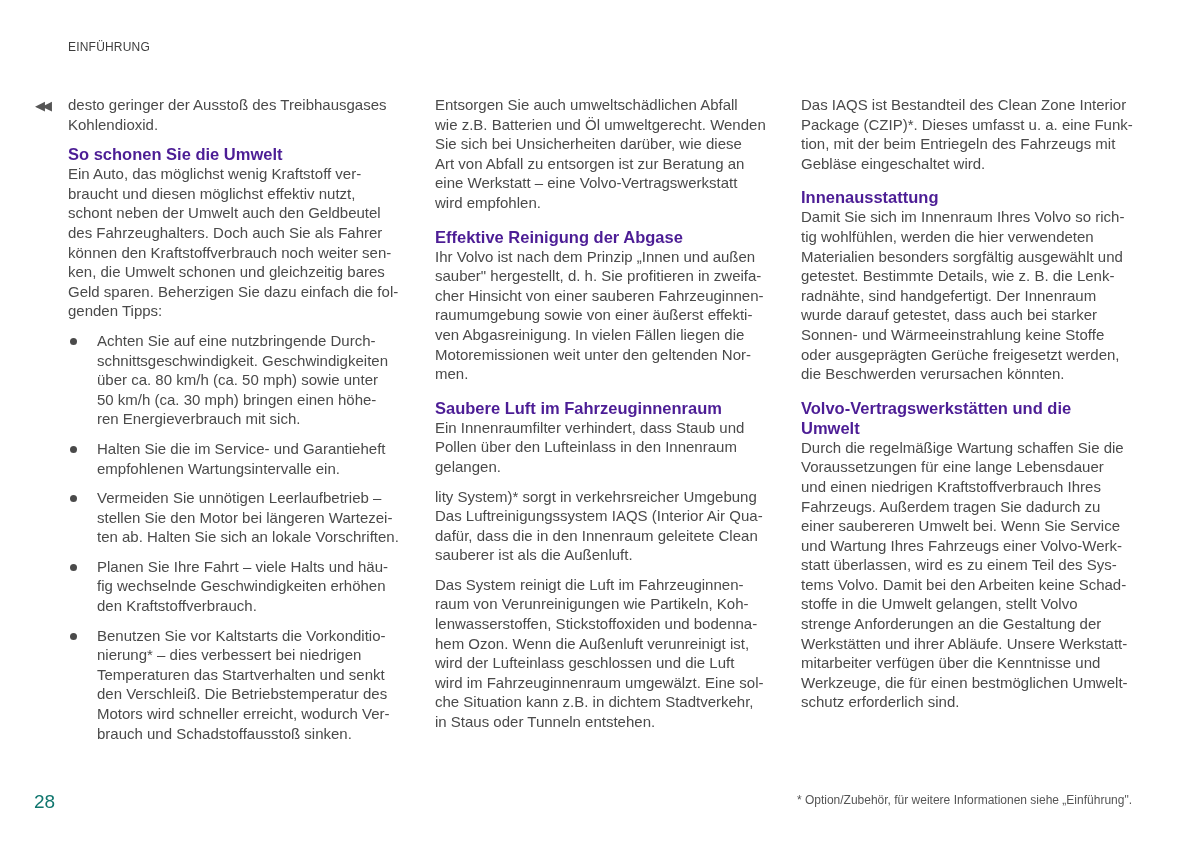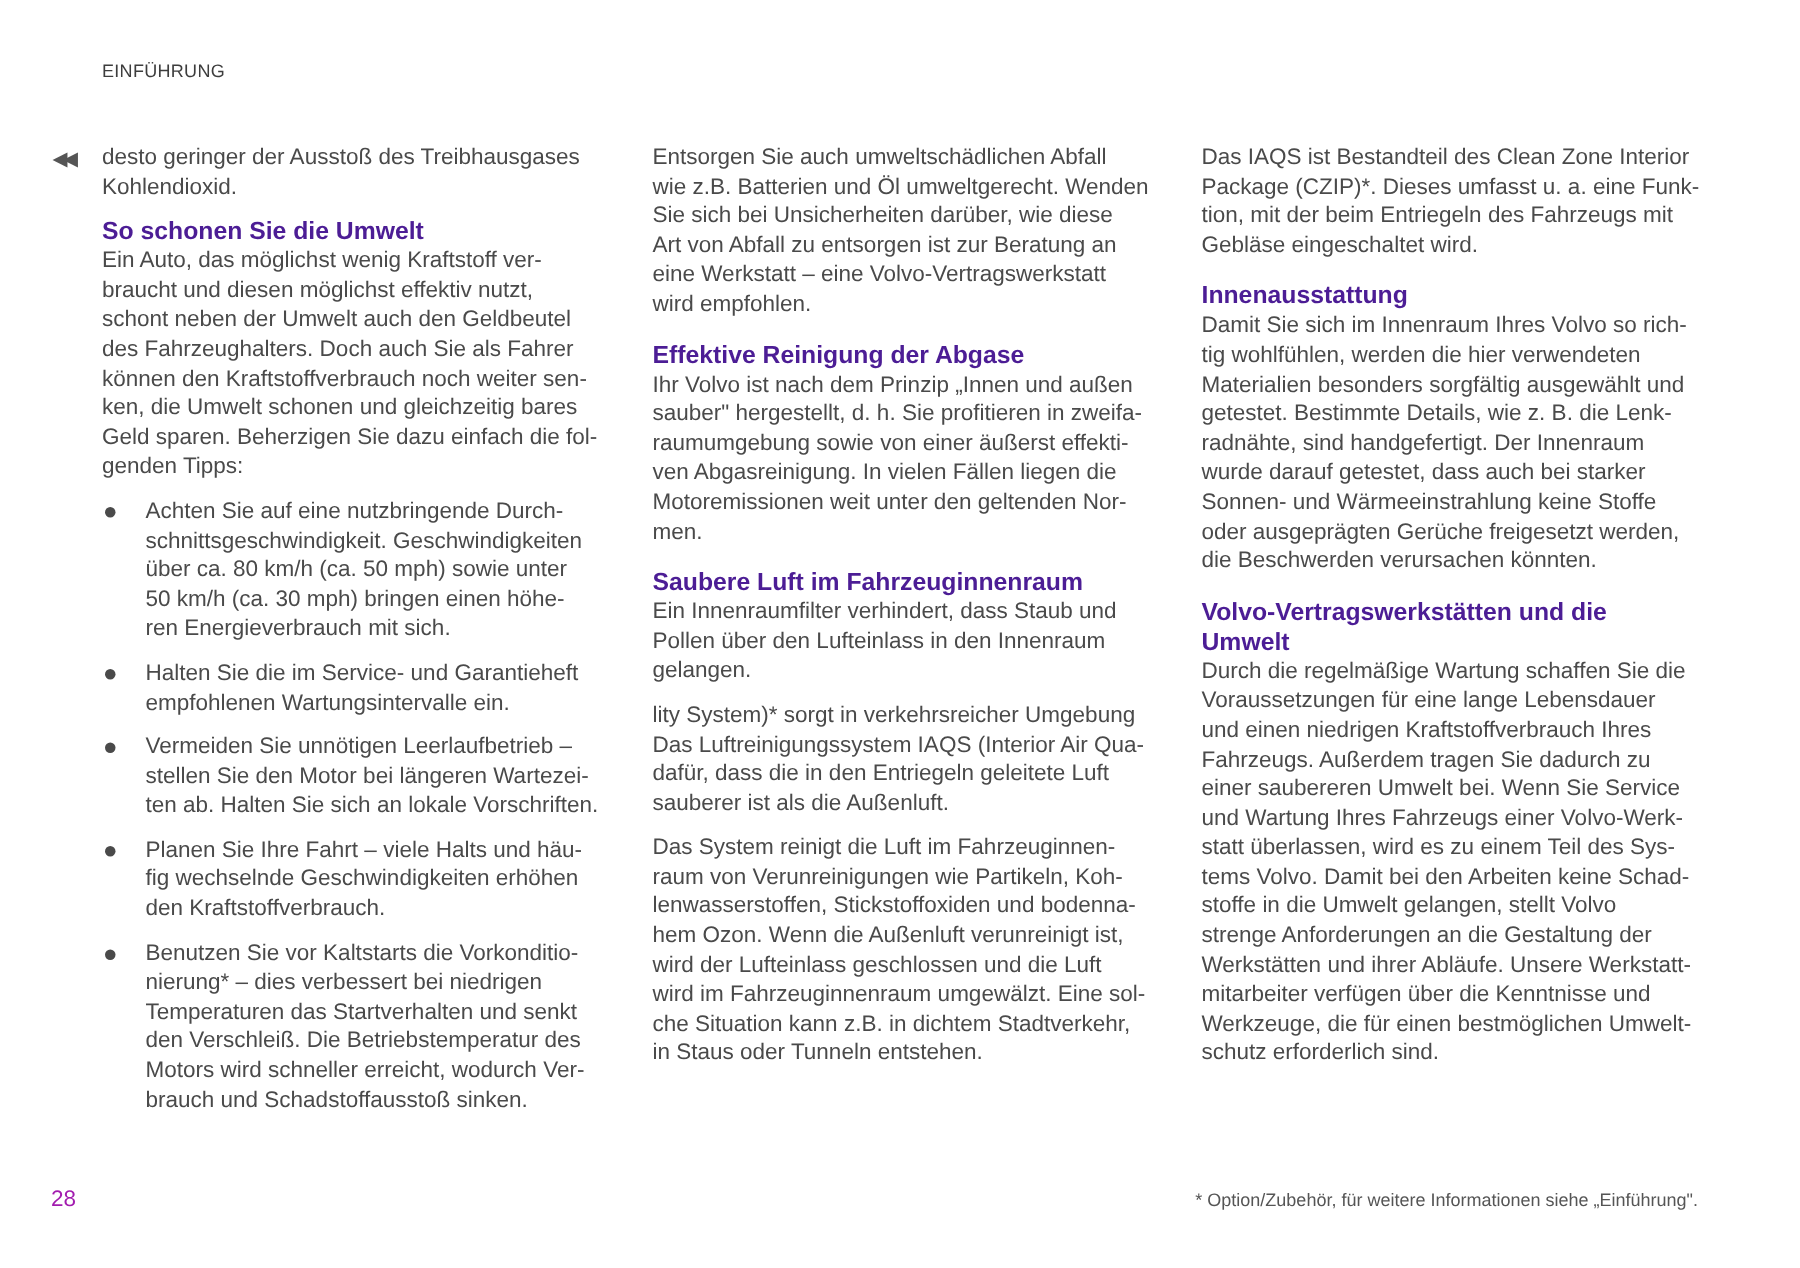--- a/index.html
+++ b/index.html
@@ -25,21 +25,21 @@
     font-weight: bold; font-size: 16.5px; color: #4c1d95; line-height: 20px;
     margin-top: 2px;
   }
   .bullets { margin: 0; padding: 0; list-style: none; }
   .bullet { position: relative; padding-left: 29px; margin-bottom: 10px; }
   .bullet-dot {
     position: absolute; left: 2px; top: 7px; width: 7px; height: 7px;
     border-radius: 50%; background: #4a4a4a;
   }
   .page-number {
-    position: absolute; left: 34px; top: 791px; font-size: 15px; color: #a21caf;
+    position: absolute; left: 34px; top: 791px; font-size: 19px; color: #0f766e;
   }
   .footnote {
     position: absolute; right: 68px; top: 793px; font-size: 12px; color: #555;
   }
 </style>
 </head>
 <body>
 
 <div class="section-title">EINFÜHRUNG</div>
 <div class="continue-icon">◀◀</div>
@@ -114,35 +114,36 @@
       <span class="line">wie z.B. Batterien und Öl umweltgerecht. Wenden</span>
       <span class="line">Sie sich bei Unsicherheiten darüber, wie diese</span>
       <span class="line">Art von Abfall zu entsorgen ist zur Beratung an</span>
       <span class="line">eine Werkstatt – eine Volvo-Vertragswerkstatt</span>
       <span class="line">wird empfohlen.</span>
     </div>
   <div class="heading">Effektive Reinigung der Abgase</div>
   <div class="para" style="margin-bottom:14px">
       <span class="line">Ihr Volvo ist nach dem Prinzip „Innen und außen</span>
       <span class="line">sauber" hergestellt, d. h. Sie profitieren in zweifa-</span>
+      <span class="line">cher Hinsicht von einer sauberen Fahrzeuginnen-</span>
       <span class="line">raumumgebung sowie von einer äußerst effekti-</span>
       <span class="line">ven Abgasreinigung. In vielen Fällen liegen die</span>
       <span class="line">Motoremissionen weit unter den geltenden Nor-</span>
       <span class="line">men.</span>
     </div>
   <div class="heading">Saubere Luft im Fahrzeuginnenraum</div>
   <div class="para">
       <span class="line">Ein Innenraumfilter verhindert, dass Staub und</span>
       <span class="line">Pollen über den Lufteinlass in den Innenraum</span>
       <span class="line">gelangen.</span>
     </div>
   <div class="para">
       <span class="line">lity System)* sorgt in verkehrsreicher Umgebung</span>
       <span class="line">Das Luftreinigungssystem IAQS (Interior Air Qua-</span>
-      <span class="line">dafür, dass die in den Entriegeln geleitete Luft</span>
+      <span class="line">dafür, dass die in den Innenraum geleitete Clean</span>
       <span class="line">sauberer ist als die Außenluft.</span>
     </div>
   <div class="para">
       <span class="line">Das System reinigt die Luft im Fahrzeuginnen-</span>
       <span class="line">raum von Verunreinigungen wie Partikeln, Koh-</span>
       <span class="line">lenwasserstoffen, Stickstoffoxiden und bodenna-</span>
       <span class="line">hem Ozon. Wenn die Außenluft verunreinigt ist,</span>
       <span class="line">wird der Lufteinlass geschlossen und die Luft</span>
       <span class="line">wird im Fahrzeuginnenraum umgewälzt. Eine sol-</span>
       <span class="line">che Situation kann z.B. in dichtem Stadtverkehr,</span>

